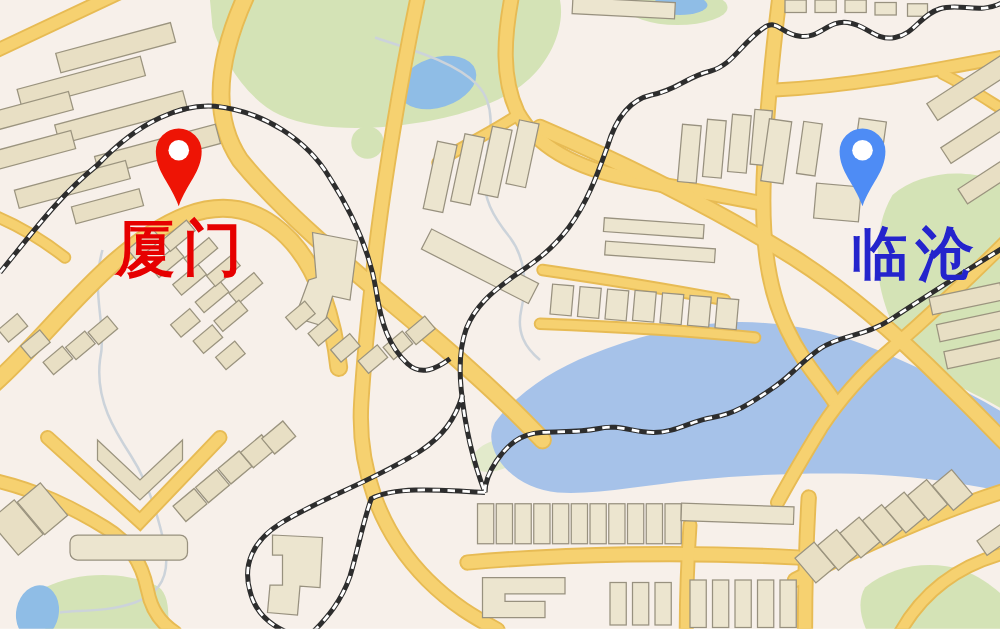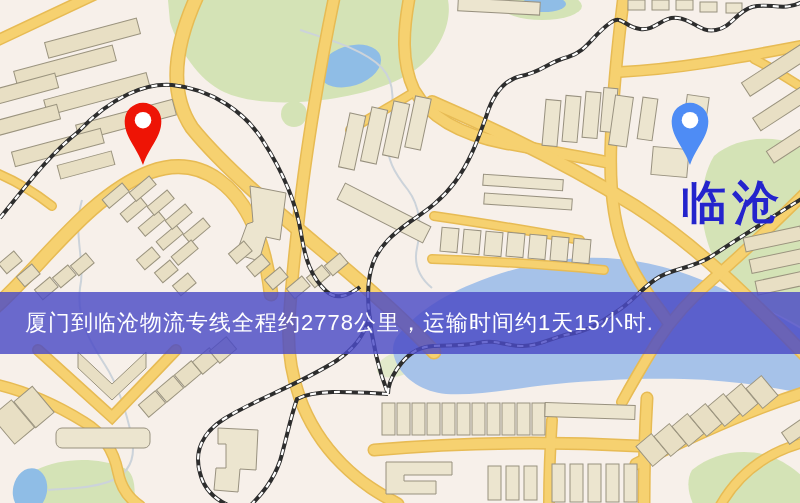--- a/index.html
+++ b/index.html
@@ -262,20 +262,18 @@
 <svg class="pin" style="left:121px;top:98px;" viewBox="0 0 48 74">
   <path d="M24,72 C17,52 4,42 4,24 A20,20 0 1 1 44,24 C44,42 31,52 24,72 Z" fill="#ee1405"></path>
   <circle cx="24" cy="23" r="9" fill="#ffffff"></circle>
 </svg>
 
 <svg class="pin" style="left:668px;top:98px;" viewBox="0 0 48 74">
   <path d="M24,72 C17,52 4,42 4,24 A20,20 0 1 1 44,24 C44,42 31,52 24,72 Z" fill="#4e8cf5"></path>
   <circle cx="24" cy="23" r="9" fill="#ffffff"></circle>
 </svg>
 
+<div class="city-label" id="origin-label" style="left: 92px; top: 176px; color: rgb(230, 0, 0);">厦门</div>
 
 <div class="city-label" id="dest-label" style="left: 645px; top: 179px; color: rgb(36, 36, 204);">临沧</div>
 
-<div class="banner" id="route-banner" style="background: rgba(74, 74, 198, 0.82);">
-  <span style="color: rgb(255, 255, 255);">厦门到临沧物流专线全程约2778公里，运输时间约1天15小时.</span>
+
 </div>
 
-</div>
-
 </body></html>

